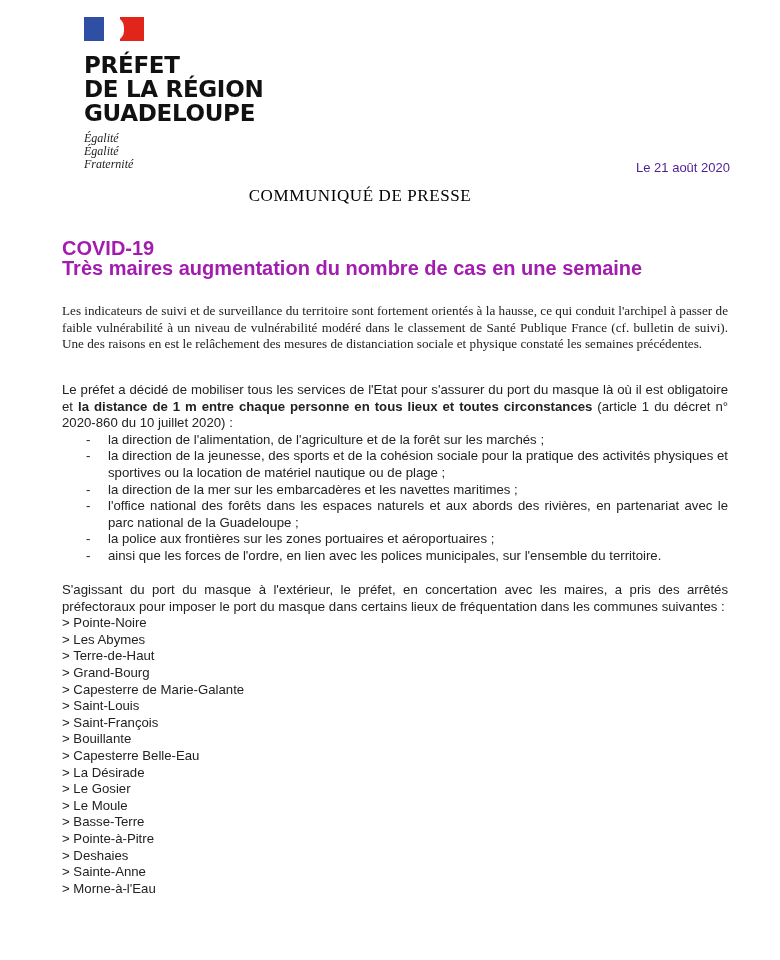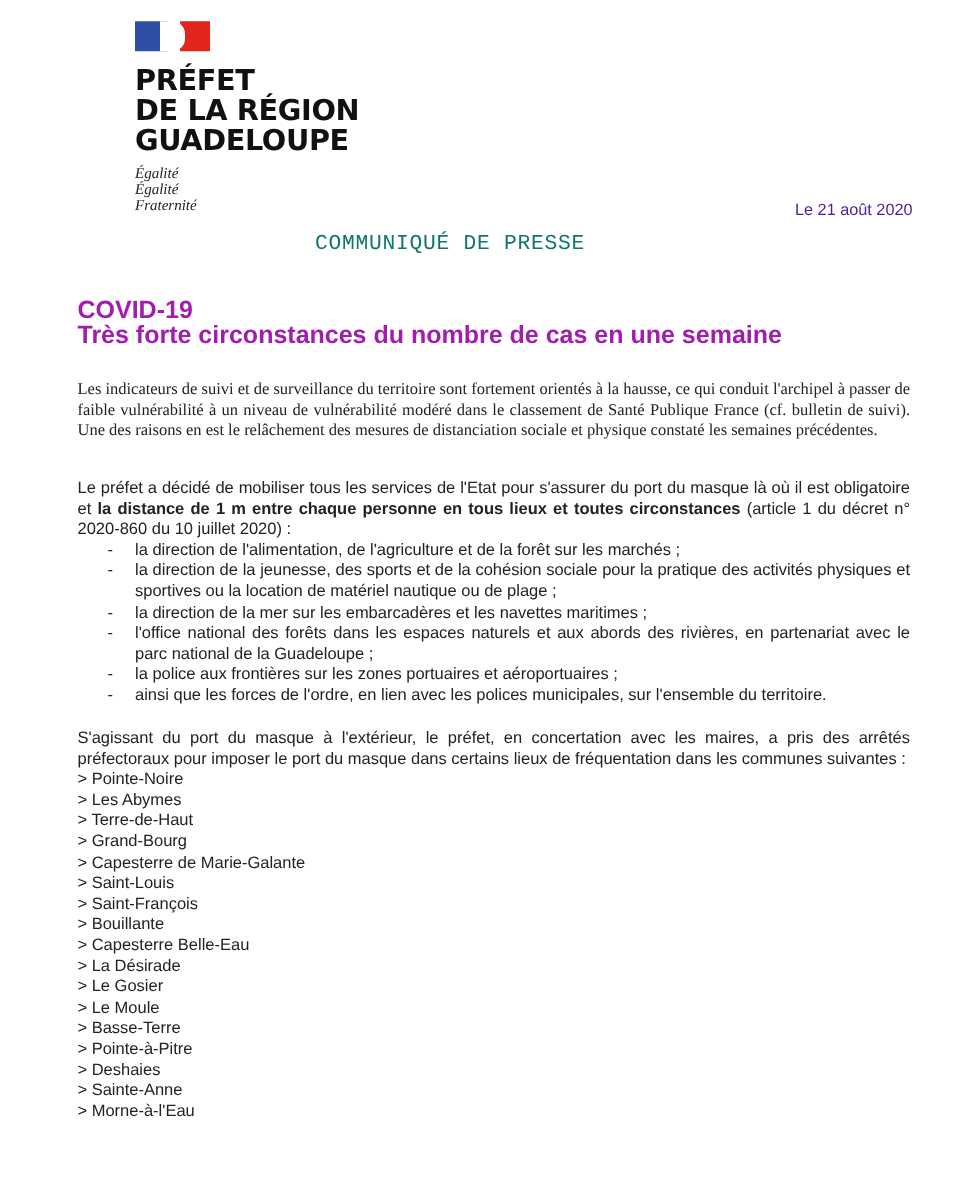--- a/index.html
+++ b/index.html
@@ -1,33 +1,33 @@
 <!DOCTYPE html>
 <html><head>
   <meta charset="utf-8">
   <style>
     html, body { margin: 0; padding: 0; background: #ffffff; }
     body {
       width: 780px; height: 960px; overflow: hidden; position: relative;
       font-family: "Liberation Sans", sans-serif; color: #1c1c1c;
     }
-    .logo { position: absolute; left: 84px; top: 17px; margin-left: 24px; }
+    .logo { position: absolute; left: 84px; top: 17px; }
     .marianne { width: 60px; height: 24px; position: relative; display: block; }
     .marianne .blue { position: absolute; left: 0; top: 0; width: 26px; height: 24px; background: #2f4fa5; }
     .marianne .red { position: absolute; left: 36px; top: 0; width: 24px; height: 24px; background: #e1251b; }
     .marianne .face { position: absolute; left: 20px; top: 0; width: 20px; height: 24px; background: #fff; border-radius: 0 10px 10px 0; }
     .logo-title {
       margin-top: 12px; font-family: "DejaVu Sans", sans-serif; font-weight: bold;
       font-size: 23px; line-height: 24px; color: #111; letter-spacing: -0.3px;
     }
     .motto { margin-top: 7px; font-family: "Liberation Serif", serif; font-style: italic; font-size: 12px; line-height: 13px; color: #222; }
     .date { position: absolute; right: 50px; top: 160px; font-size: 13px; color: #4c1d95; }
     .press-title {
       position: absolute; left: 0; width: 780px; top: 186px; text-align: center;
-      font-family: Liberation Mono, monospace; font-size: 17px; letter-spacing: 0.6px; color: #0f766e;
+      font-family: Liberation Serif, serif; font-size: 17px; letter-spacing: 0.6px; color: #000000;
     }
     .press-title span { position: relative; left: -30px; }
     .heading { position: absolute; left: 62px; top: 238px; font-weight: bold; font-size: 20px; line-height: 20px; color: #a21caf; }
     .content { position: absolute; left: 62px; width: 666px; font-size: 13.2px; line-height: 16.6px; color: #222; }
     .para { text-align: justify; margin: 0; }
     .p1 { top: 303px; font-family: Liberation Serif, serif; }
     .p2 { top: 382px; }
     .p3 { top: 582px; }
     ul.dash { list-style: none; margin: 0; padding: 0 0 0 24px; }
     ul.dash li { position: relative; padding-left: 22px; text-align: justify; }
@@ -54,21 +54,21 @@
     <div>Fraternité</div>
   </div>
 </div>
 
 <div class="date">Le 21 août 2020</div>
 
 <div class="press-title"><span>COMMUNIQUÉ DE PRESSE</span></div>
 
 <div class="heading">
   <div>COVID-19</div>
-  <div>Très forte circonstances du nombre de cas en une semaine</div>
+  <div>Très maires augmentation du nombre de cas en une semaine</div>
 </div>
 
 <div class="content p1">
   <p class="para">Les indicateurs de suivi et de surveillance du territoire sont fortement orientés à la hausse, ce qui conduit l'archipel à passer de faible vulnérabilité à un niveau de vulnérabilité modéré dans le classement de Santé Publique France (cf. bulletin de suivi). Une des raisons en est le relâchement des mesures de distanciation sociale et physique constaté les semaines précédentes.</p>
 </div>
 
 <div class="content p2">
   <p class="para"><span>Le préfet a décidé de mobiliser tous les services de l'Etat pour s'assurer du port du masque là où il est obligatoire et </span><b>la distance de 1 m entre chaque personne en tous lieux et toutes circonstances</b><span> (article 1 du décret n° 2020-860 du 10 juillet 2020) :</span></p>
   <ul class="dash">
     <li>la direction de l'alimentation, de l'agriculture et de la forêt sur les marchés ;</li>

